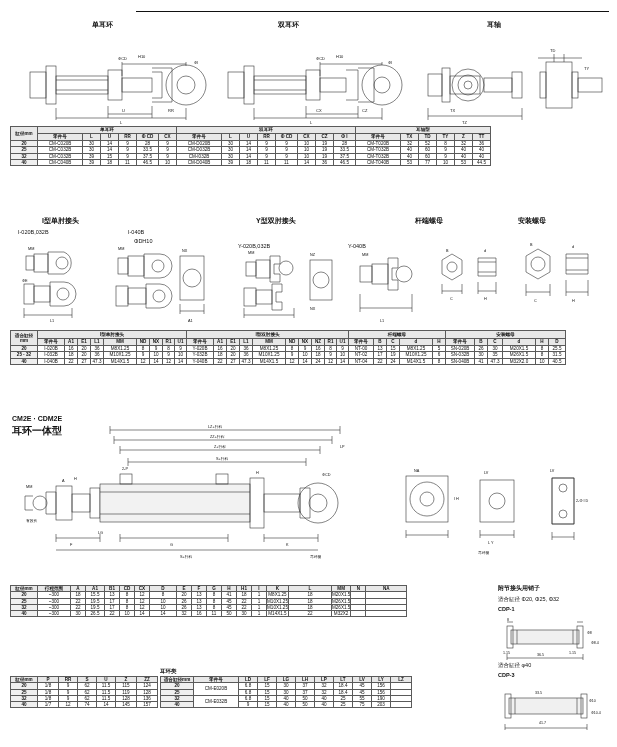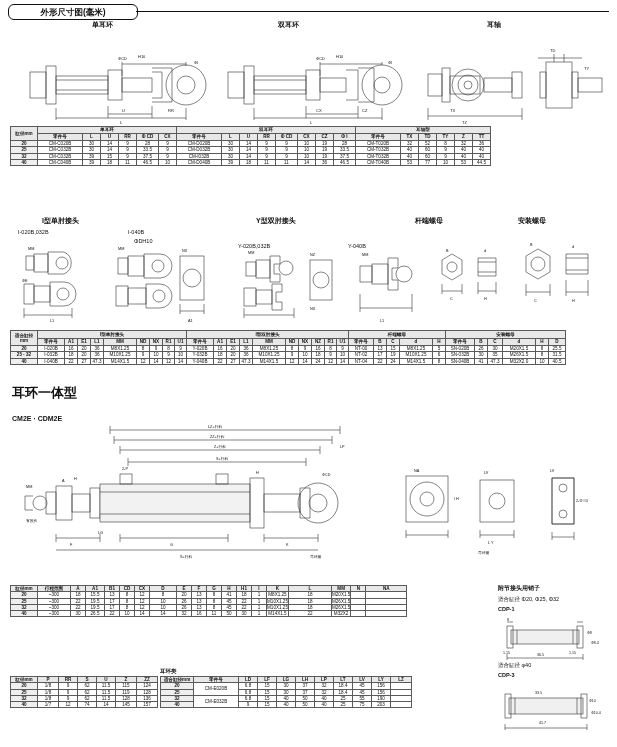--- a/index.html
+++ b/index.html
@@ -28,23 +28,20 @@
   table.t .lbl{background:#efefef;font-weight:bold;}
   
   .dbox{position:absolute;box-sizing:border-box;}
   svg{display:block;}
 </style>
 </head>
 <body>
 
 <div class="page">
 
-  <div class="title-bar">
-    <span>外形尺寸图(毫米)</span>
-  </div>
   <div class="hrule"></div>
 
   <div class="sec-h" style="left:92px;top:20px;">单耳环</div>
   <div class="sec-h" style="left:278px;top:20px;">双耳环</div>
   <div class="sec-h" style="left:487px;top:20px;">耳轴</div>
 
   <div class="dbox" style="left:10px;top:28px;width:597px;height:96px;">
     <svg width="597" height="96" viewBox="0 0 597 96">
       <g stroke="#333" fill="none" stroke-width="0.6">
 
@@ -506,21 +503,21 @@
         <td>SN-040B</td>
           <td>41</td>
           <td>47.3</td>
           <td>M32X2.0</td>
           <td>10</td>
           <td>40.5</td>
       </tr>
     </tbody>
   </table>
 
-  <div class="sec-h" style="left:12px;top:384px;font-size:13px;">耳环一体型</div>
+  <div class="sec-h" style="left:12px;top:424px;font-size:10px;">耳环一体型</div>
   <div class="sec-h" style="left:12px;top:415px;font-size:7px;">CM2E · CDM2E</div>
 
   <div class="dbox" style="left:10px;top:418px;width:597px;height:150px;">
     <svg width="597" height="150" viewBox="0 0 597 150">
       <g stroke="#333" fill="none" stroke-width="0.6">
 
         <line x1="100" y1="12" x2="330" y2="12"></line>
           <line x1="100" y1="8" x2="100" y2="16"></line>
           <line x1="330" y1="8" x2="330" y2="16"></line>
         <line x1="104" y1="22" x2="322" y2="22"></line>

